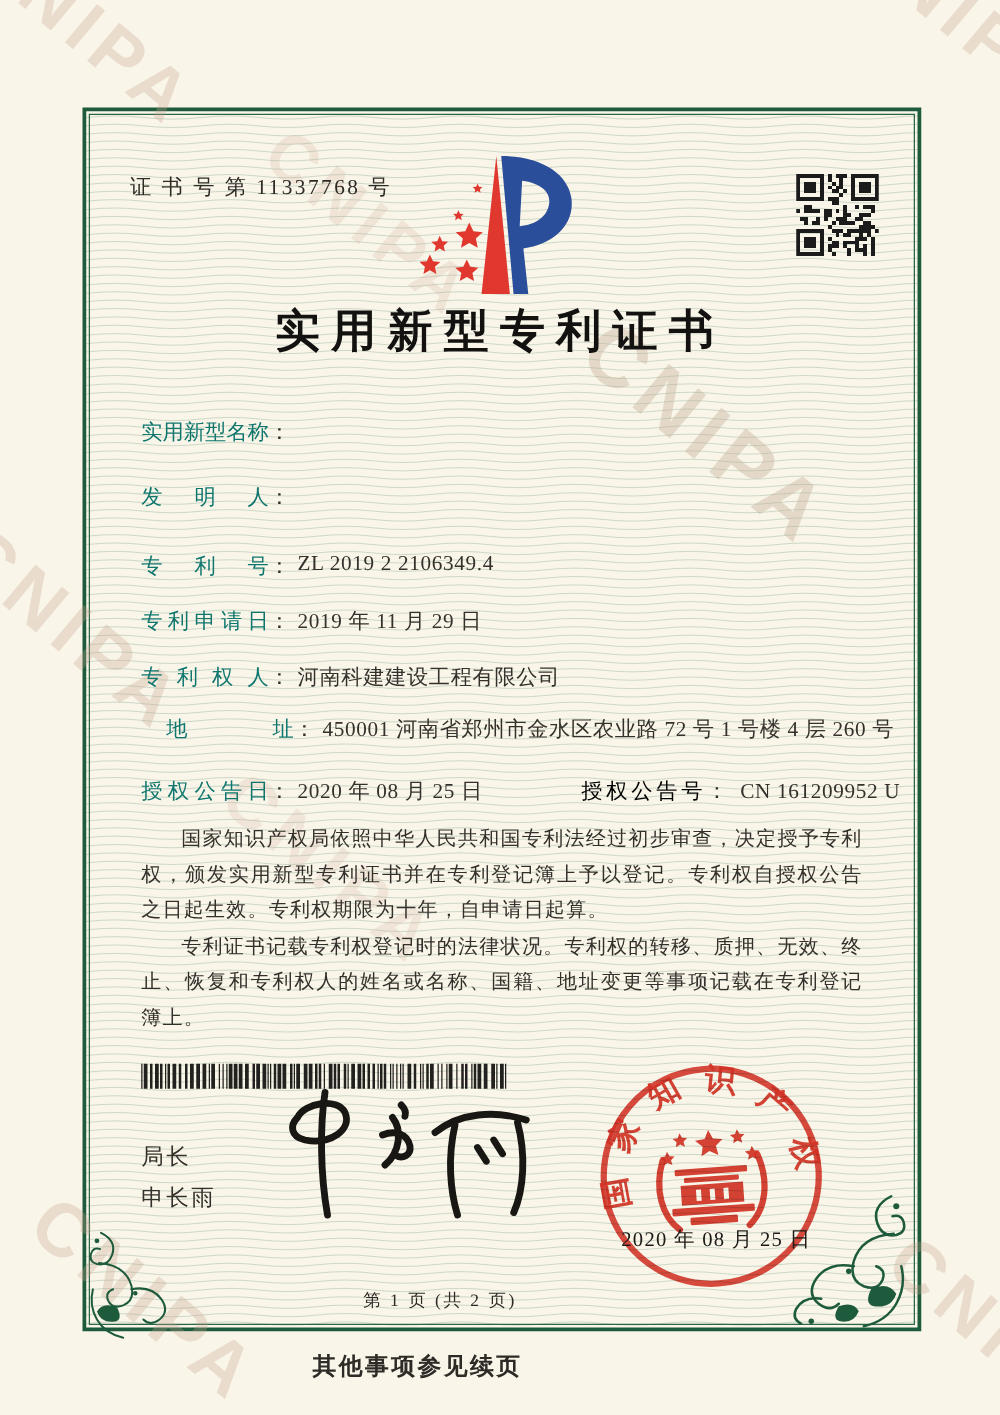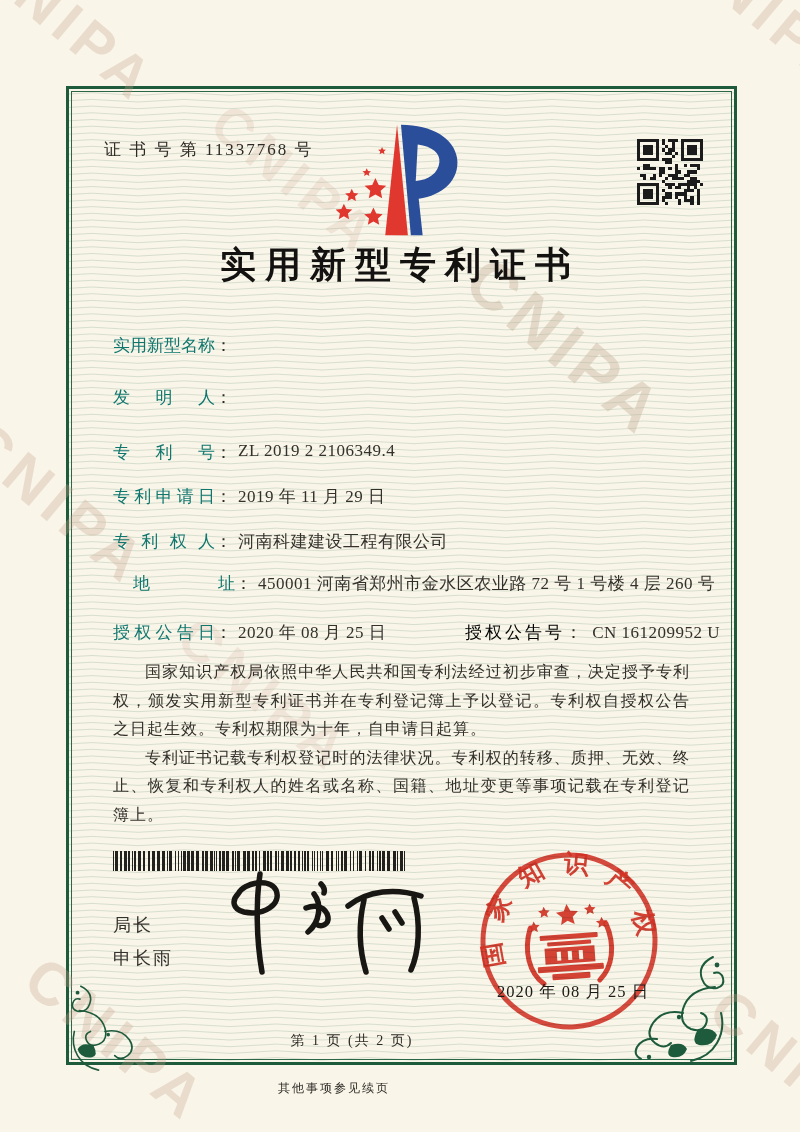--- a/index.html
+++ b/index.html
@@ -51,21 +51,21 @@
   }
   
   .barcode{position:absolute;left:113px;top:851px;width:296px;height:20px;z-index:3;font-size:0;white-space:nowrap;}
   .barcode i{display:inline-block;height:20px;background:#23211e;vertical-align:top;}
   .sig-title{position:absolute;left:113px;top:913px;z-index:3;font-size:18px;letter-spacing:2px;}
   .sig-name{position:absolute;left:113px;top:946px;z-index:3;font-size:18px;letter-spacing:2px;}
   .signature{position:absolute;left:218px;top:860px;z-index:3;}
   .seal{position:absolute;left:474px;top:846px;z-index:4;mix-blend-mode:multiply;transform:rotate(-4deg);}
   .seal-date{position:absolute;left:497px;top:981px;z-index:5;font-size:16.5px;letter-spacing:1px;color:#1c1a17;white-space:nowrap;}
   .page-num{position:absolute;left:0;top:1032px;width:704px;text-align:center;z-index:3;font-size:14px;letter-spacing:2px;color:#2e2b27;}
-  .cont-note{position:absolute;left:0;top:1080px;width:668px;text-align:center;z-index:3;font-size:12px;letter-spacing:2px;color:#2e2b27;}
+  .cont-note{position:absolute;left:0;top:1080px;width:668px;text-align:center;z-index:3;font-size:19px;letter-spacing:2px;color:#2e2b27;font-weight:bold;}
   .flourish{position:absolute;z-index:2;}
   .fl-br{left:627px;top:953px;}
   .fl-bl{left:55px;top:983px;transform:scaleX(-1);}
 </style>
 </head>
 <body>
 
 <svg class="waves" id="waves" width="665" height="973" viewBox="0 0 665 973">
     <path d="M0 5.0 q 23 -2.6 46 0 t 46 0 t 46 0 t 46 0 t 46 0 t 46 0 t 46 0 t 46 0 t 46 0 t 46 0 t 46 0 t 46 0 t 46 0 t 46 0 t 46 0 t 46 0" fill="none" stroke="rgba(135,168,144,0.38)" stroke-width="0.8"></path>
     <path d="M0 11.7 q 23 -2.6 46 0 t 46 0 t 46 0 t 46 0 t 46 0 t 46 0 t 46 0 t 46 0 t 46 0 t 46 0 t 46 0 t 46 0 t 46 0 t 46 0 t 46 0 t 46 0" fill="none" stroke="rgba(135,168,144,0.38)" stroke-width="0.8"></path>

